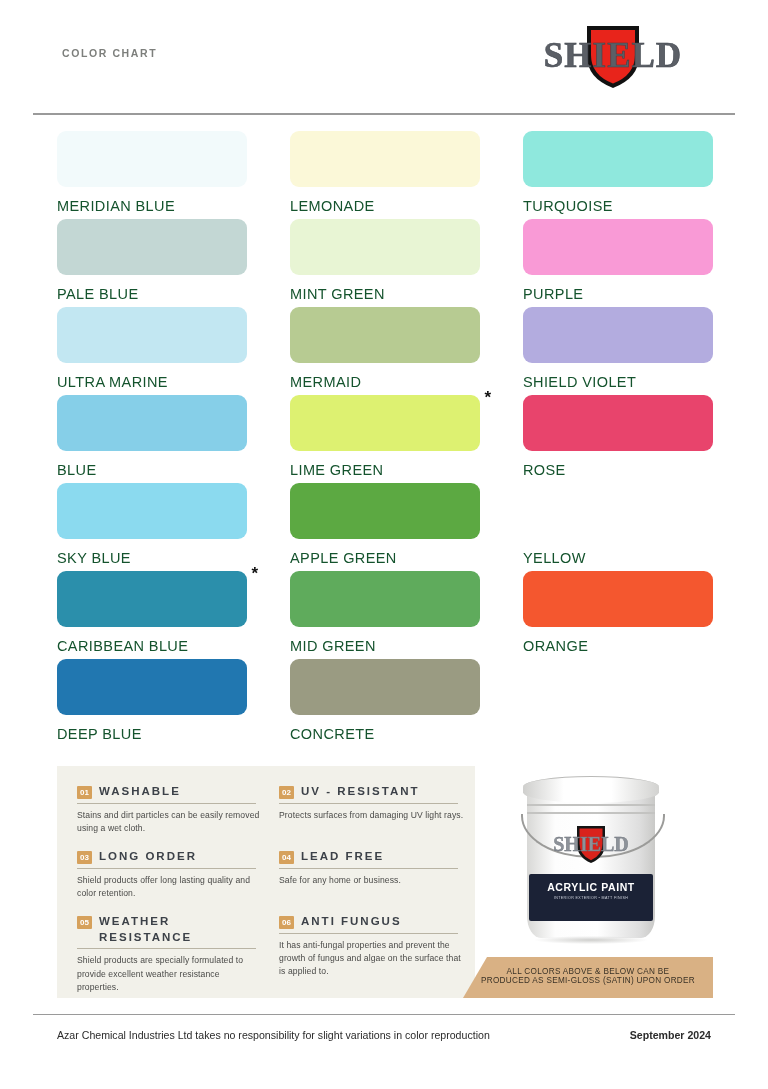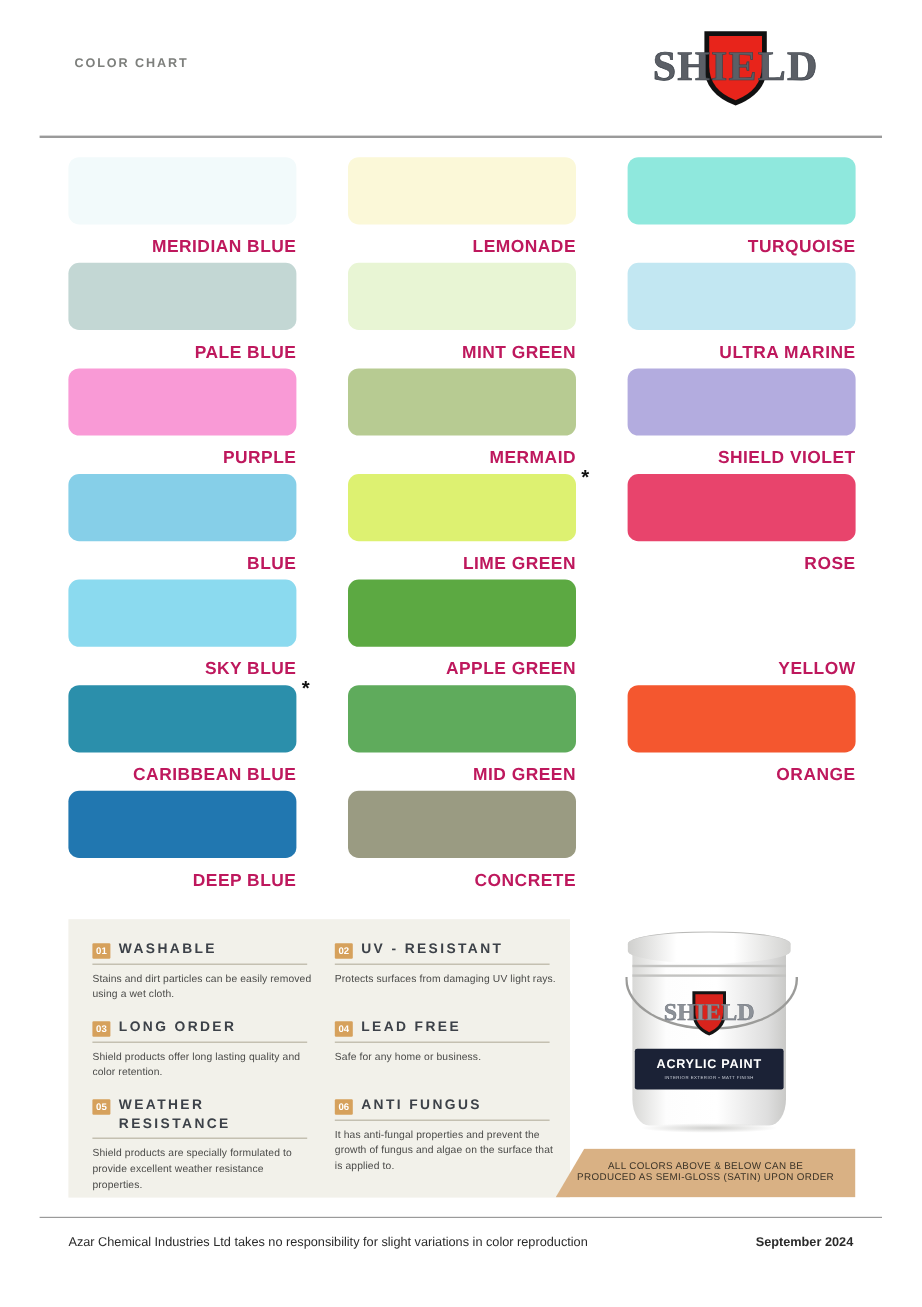--- a/index.html
+++ b/index.html
@@ -94,25 +94,25 @@
     position: absolute;
     right: -11px;
     top: -6px;
     font-size: 17px;
     font-weight: 700;
     color: #111;
     line-height: 1;
   }
   .swatch-label {
     width: 190px;
-    text-align: right;
+    text-align: left;
     font-size: 14.5px;
-    font-weight: 700;
+    font-weight: 400;
     letter-spacing: 0.4px;
-    color: #be185d;
+    color: #14532d;
     margin-top: 11px;
   }
 
   
   .features-panel {
     position: absolute;
     left: 57px;
     top: 766px;
     width: 418px;
     height: 232px;
@@ -212,21 +212,21 @@
     left: 0px; top: 46px;
     width: 140px; height: 42px;
     border: 2px solid #9b9b99;
     border-top: none;
     border-radius: 0 0 70px 70px / 0 0 42px 42px;
     background: transparent;
   }
   .bucket-band {
     position: absolute;
     left: 8px; top: 106px;
-    width: 124px; height: 34px;
+    width: 124px; height: 47px;
     background: #1b2236;
     border-radius: 2px;
   }
   .bucket-band-text {
     position: absolute;
     left: 0; top: 7px;
     width: 124px;
     text-align: center;
     font-size: 10.5px;
     font-weight: 700;
@@ -351,26 +351,26 @@
     </div>
     <div class="swatch-cell">
       <div class="swatch-chip" style="background: rgb(195, 215, 212);"></div>
       <div class="swatch-label">PALE BLUE</div>
     </div>
     <div class="swatch-cell">
       <div class="swatch-chip" style="background: rgb(232, 245, 212);"></div>
       <div class="swatch-label">MINT GREEN</div>
     </div>
     <div class="swatch-cell">
+      <div class="swatch-chip" style="background: rgb(249, 154, 214);"></div>
+      <div class="swatch-label">PURPLE</div>
+    </div>
+    <div class="swatch-cell">
       <div class="swatch-chip" style="background: rgb(194, 231, 242);"></div>
       <div class="swatch-label">ULTRA MARINE</div>
-    </div>
-    <div class="swatch-cell">
-      <div class="swatch-chip" style="background: rgb(249, 154, 214);"></div>
-      <div class="swatch-label">PURPLE</div>
     </div>
     <div class="swatch-cell">
       <div class="swatch-chip" style="background: rgb(183, 203, 146);"></div>
       <div class="swatch-label">MERMAID</div>
     </div>
     <div class="swatch-cell">
       <div class="swatch-chip" style="background: rgb(179, 172, 223);"></div>
       <div class="swatch-label">SHIELD VIOLET</div>
     </div>
     <div class="swatch-cell">

